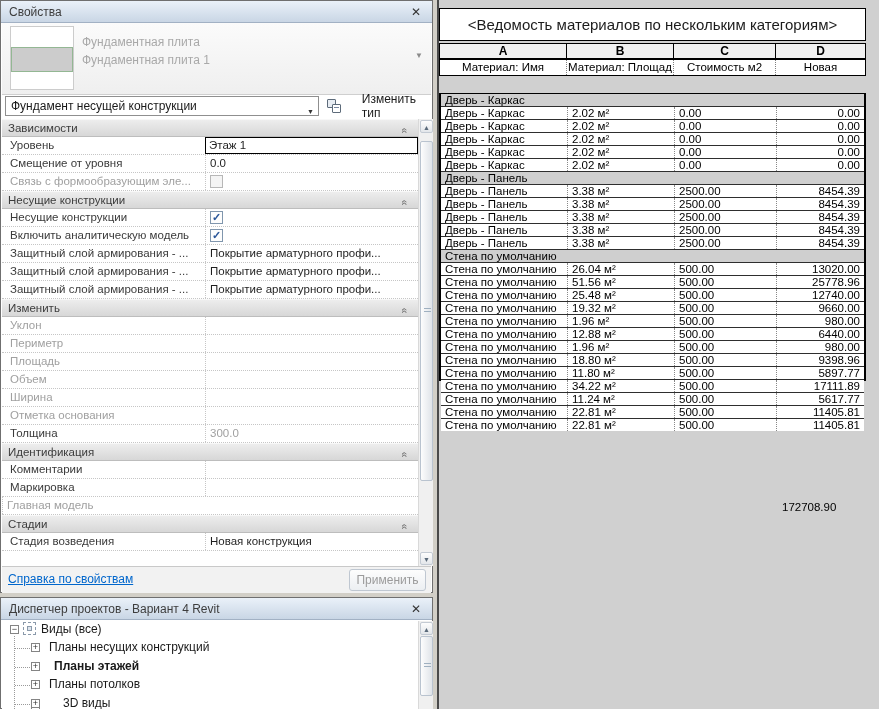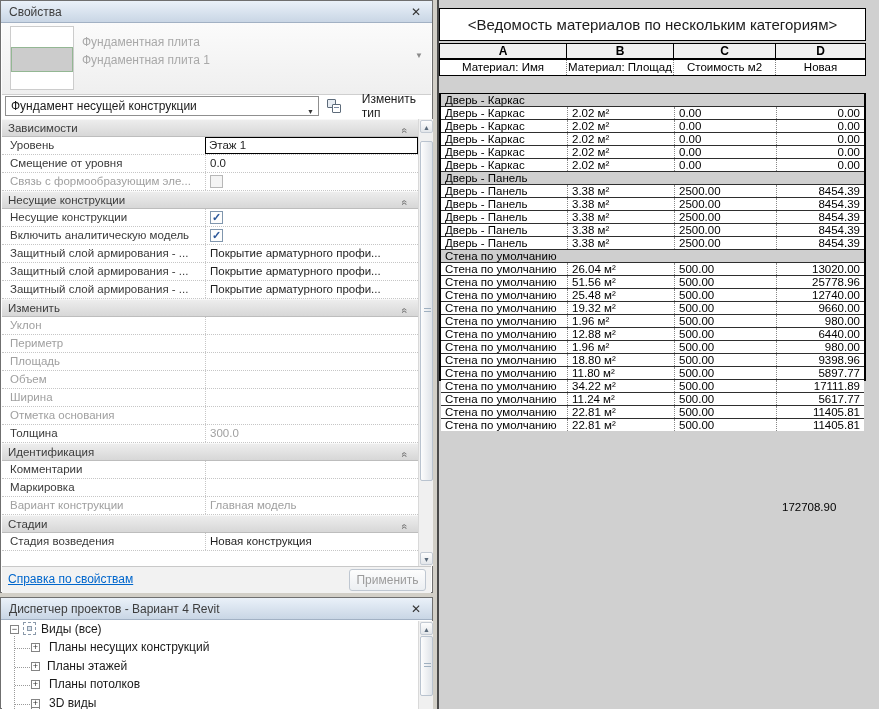--- a/index.html
+++ b/index.html
@@ -206,21 +206,20 @@
         <div class="grow-sec"><span>Идентификация</span><span class="chev">«</span></div>
         <div class="prow">
           <div class="lbl">Комментарии</div>
           <div class="val"></div>
         </div>
         <div class="prow">
           <div class="lbl">Маркировка</div>
           <div class="val"></div>
         </div>
         <div class="prow">
-          <div class="lbl gray">Вариант конструкции</div>
           <div class="val gray">Главная модель</div>
         </div>
         <div class="grow-sec"><span>Стадии</span><span class="chev">«</span></div>
         <div class="prow">
           <div class="lbl">Стадия возведения</div>
           <div class="val">Новая конструкция</div>
         </div>
       </div>
 
     <div class="sbar" id="props-sbar">
@@ -251,31 +250,31 @@
           <span class="tl" style="left: 39px;">Виды (все)</span>
         </div>
         <div class="trow">
           <span class="doth" style="left: 13px; top: 9px; width: 15px;"></span>
           <span class="pm" style="left: 29px;">+</span>
           <span class="tl" style="left: 47px;">Планы несущих конструкций</span>
         </div>
         <div class="trow">
           <span class="doth" style="left: 13px; top: 9px; width: 15px;"></span>
           <span class="pm" style="left: 29px;">+</span>
-          <span class="tl" style="left: 45px;">Планы этажей</span>
+          <span class="tl" style="left: 52px; font-weight: bold;">Планы этажей</span>
         </div>
         <div class="trow">
           <span class="doth" style="left: 13px; top: 9px; width: 15px;"></span>
           <span class="pm" style="left: 29px;">+</span>
           <span class="tl" style="left: 47px;">Планы потолков</span>
         </div>
         <div class="trow">
           <span class="doth" style="left: 13px; top: 9px; width: 15px;"></span>
           <span class="pm" style="left: 29px;">+</span>
-          <span class="tl" style="left: 47px;">3D виды</span>
+          <span class="tl" style="left: 61px;">3D виды</span>
         </div>
         <span class="dotv" style="left: 12px; top: 15px; height: 73px;"></span>
         <span class="pm" style="left: 29px; top: 86px;"></span>
       </div>
     <div class="sbar" id="tree-sbar">
       <div class="sb-btn sb-up">▲</div>
       <div class="sb-thumb" style="top:15px; height:60px;">
           <span class="grip"></span>
         </div>
     </div>

